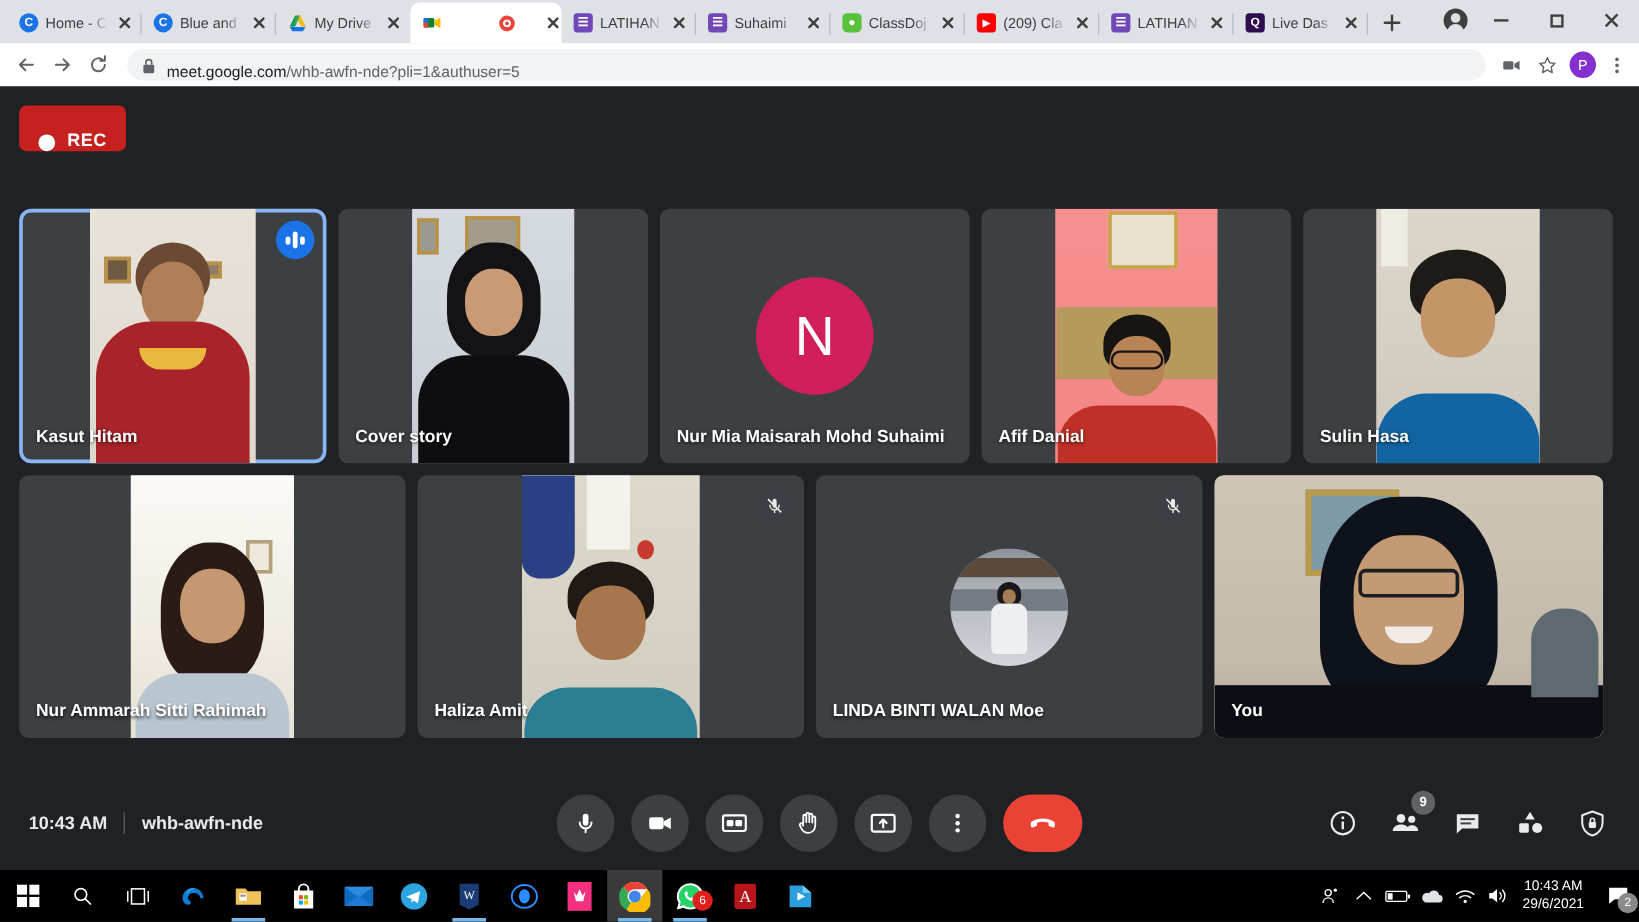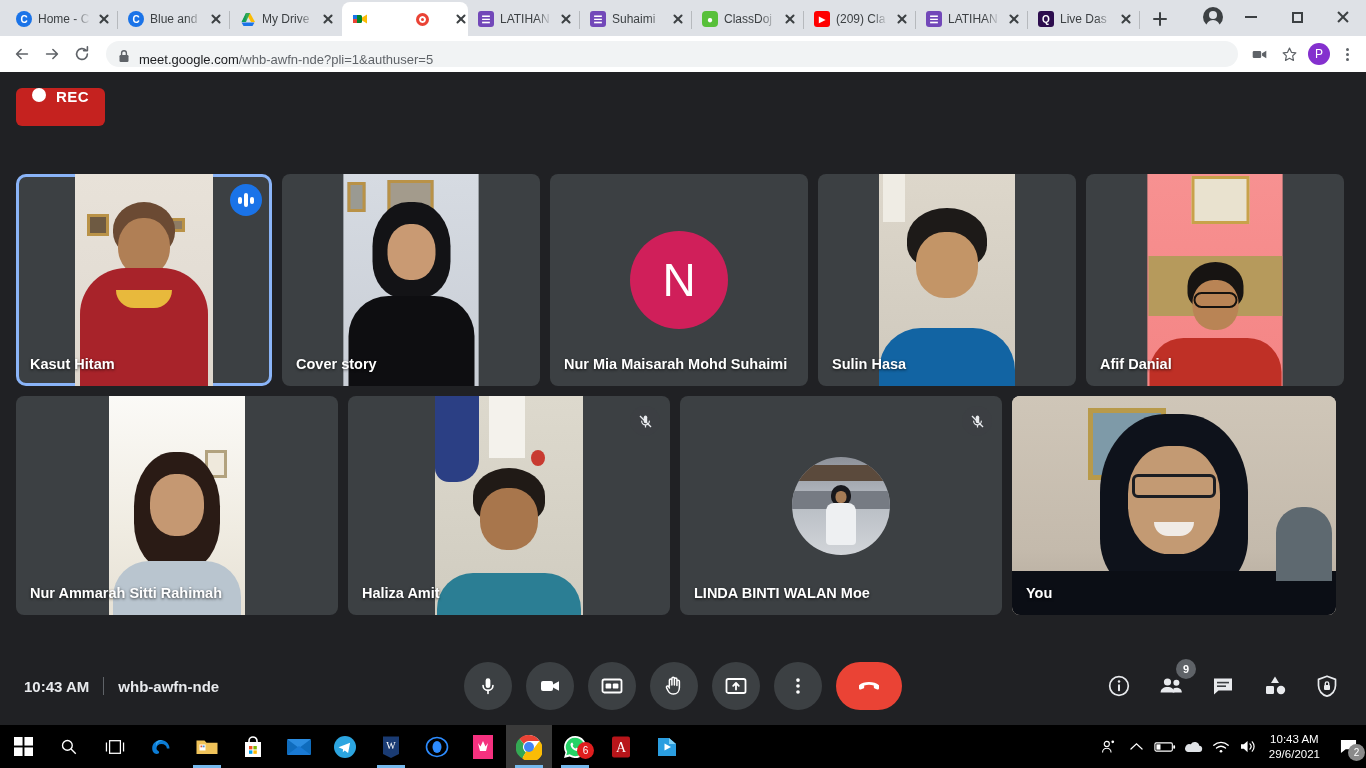--- a/index.html
+++ b/index.html
@@ -122,21 +122,21 @@
   .kebab i { width: 3px; height: 3px; border-radius: 50%; background: #5f6368; display: block; }
 
   
   .meet {
     position: absolute; left: 0; top: 72px; width: 1366px; height: 653px;
     background: #202124; overflow: hidden;
   }
   .recbadge {
     position: absolute; left: 16px; top: 16px; height: 38px;
     background: #c5221f; color: #fff; border-radius: 6px;
-    display: flex; align-items: flex-start; gap: 10px; padding: 0 16px;
+    display: flex; align-items: flex-end; gap: 10px; padding: 0 16px;
     font-size: 15px; font-weight: bold; letter-spacing: .4px;
   }
   .recbadge .dot { width: 14px; height: 14px; border-radius: 50%; background: #fff; }
 
   .grid { position: absolute; left: 16px; top: 102px; width: 1334px; }
   .row { display: flex; gap: 10px; margin-bottom: 10px; }
 
   .tile {
     position: relative; background: #3c4043; border-radius: 8px;
     overflow: hidden; flex: 0 0 auto;
@@ -443,43 +443,43 @@
         </div>
         <span class="name">Cover story</span>
       </div>
 
       <div class="tile row1" style="width:258px;">
         <div class="avatar-initial">N</div>
         <span class="name">Nur Mia Maisarah Mohd Suhaimi</span>
       </div>
 
       <div class="tile row1" style="width:258px;">
-        <div class="vid" style="width:136px;background:#d8d2c6;">
-          <div class="scene" style="background:linear-gradient(#ddd7cb,#cfc9bd);">
-            <div style="position:absolute;left:4px;top:0;width:22px;height:48px;background:#efece4;"></div>
-            <div style="position:absolute;left:50%;top:34px;transform:translateX(-50%);width:80px;height:62px;border-radius:50% 50% 40% 40%;background:#1d1a18;"></div>
-            <div style="position:absolute;left:50%;top:58px;transform:translateX(-50%);width:62px;height:66px;border-radius:46%;background:#c39567;"></div>
-            <div style="position:absolute;left:50%;bottom:0;transform:translateX(-50%);width:136px;height:58px;border-radius:42px 42px 0 0;background:#1264a3;"></div>
-          </div>
-        </div>
-        <span class="name">Sulin Hasa</span>
-      </div>
-
-      <div class="tile row1" style="width:258px;">
         <div class="vid" style="width:135px;background:#f58d8d;">
           <div class="scene" style="background:linear-gradient(#f79191,#f48585);">
             <div class="frameart" style="left:44px;top:2px;width:58px;height:48px;background:#e9e2cf;border-color:#c8a24a;"></div>
             <div style="position:absolute;left:50%;top:82px;transform:translateX(-50%);width:134px;height:60px;background:#b69a5c;"></div>
             <div style="position:absolute;left:50%;top:88px;transform:translateX(-50%);width:56px;height:48px;border-radius:50% 50% 36% 36%;background:#171412;"></div>
             <div style="position:absolute;left:50%;top:106px;transform:translateX(-50%);width:46px;height:50px;border-radius:46%;background:#b98455;"></div>
             <div style="position:absolute;left:50%;top:118px;transform:translateX(-50%);width:44px;height:16px;border:2.5px solid #15120f;border-radius:9px;"></div>
             <div style="position:absolute;left:50%;bottom:0;transform:translateX(-50%);width:132px;height:48px;border-radius:34px 34px 0 0;background:#bf3026;"></div>
           </div>
         </div>
         <span class="name">Afif Danial</span>
+      </div>
+
+      <div class="tile row1" style="width:258px;">
+        <div class="vid" style="width:136px;background:#d8d2c6;">
+          <div class="scene" style="background:linear-gradient(#ddd7cb,#cfc9bd);">
+            <div style="position:absolute;left:4px;top:0;width:22px;height:48px;background:#efece4;"></div>
+            <div style="position:absolute;left:50%;top:34px;transform:translateX(-50%);width:80px;height:62px;border-radius:50% 50% 40% 40%;background:#1d1a18;"></div>
+            <div style="position:absolute;left:50%;top:58px;transform:translateX(-50%);width:62px;height:66px;border-radius:46%;background:#c39567;"></div>
+            <div style="position:absolute;left:50%;bottom:0;transform:translateX(-50%);width:136px;height:58px;border-radius:42px 42px 0 0;background:#1264a3;"></div>
+          </div>
+        </div>
+        <span class="name">Sulin Hasa</span>
       </div>
     </div>
 
     <div class="row">
 
       <div class="tile row2" style="width:322px;text-align:right;">
         <div class="vid" style="width:136px;background:#f2efe8;">
           <div class="scene" style="background:linear-gradient(#fbfaf7 0%,#f0ece2 60%,#e6e1d5 100%);">
             <div class="frameart" style="left:96px;top:54px;width:22px;height:28px;background:#efe9dc;border-color:#b2a27e;"></div>
             <div style="position:absolute;left:50%;top:56px;transform:translateX(-50%);width:86px;height:118px;border-radius:46% 46% 40% 40%;background:#2a1b15;"></div>

